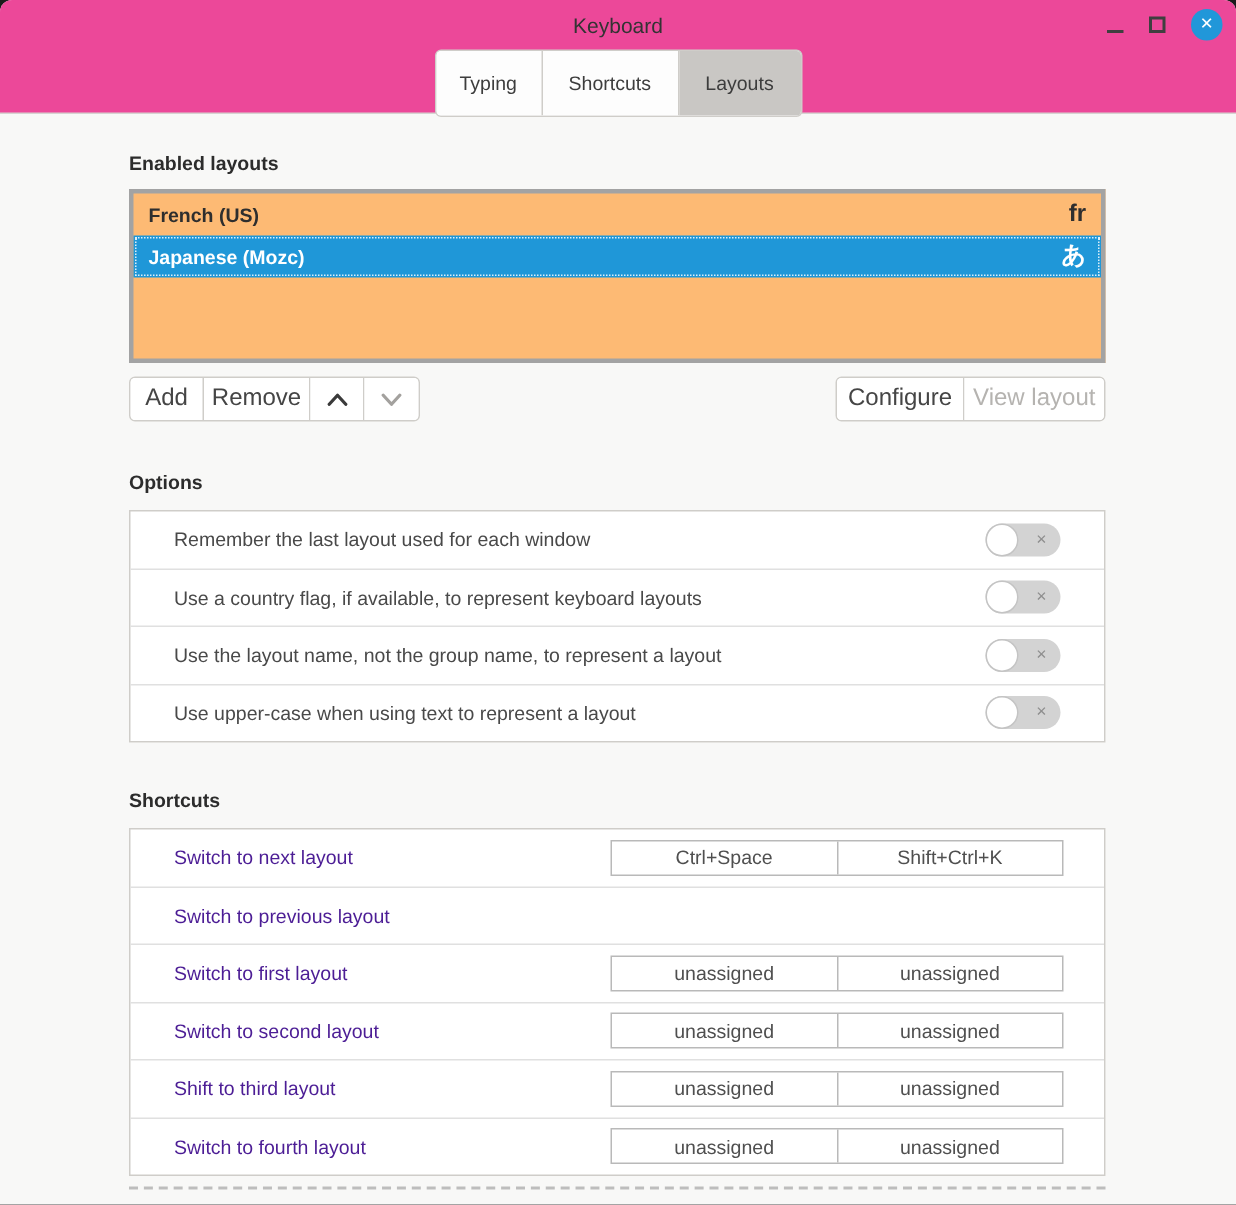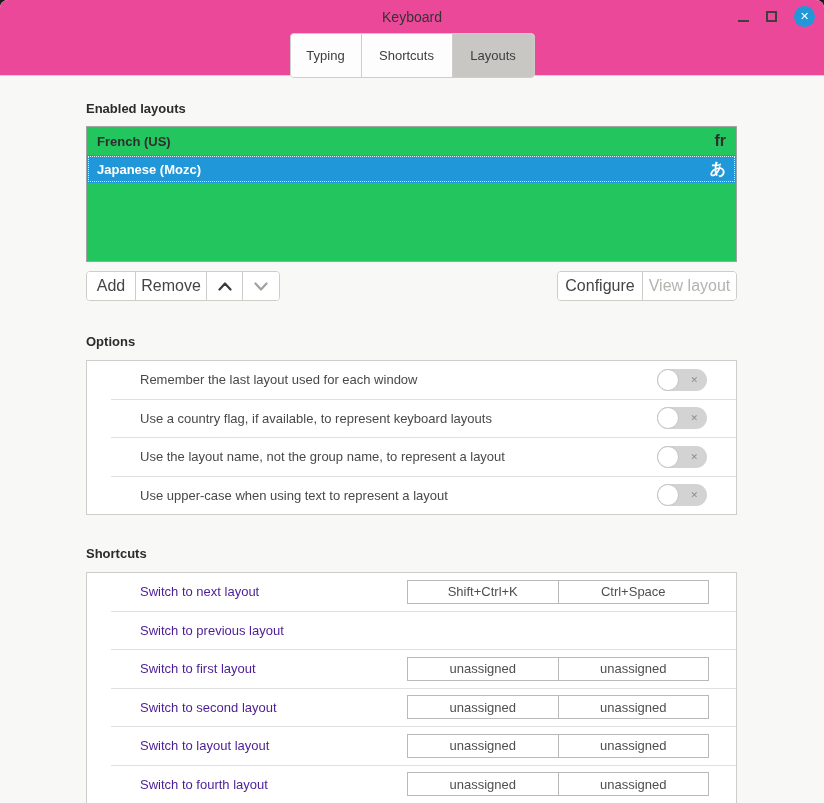--- a/index.html
+++ b/index.html
@@ -60,22 +60,22 @@
   
   .content { padding: 0 87px 0 86px; }
   .section-header {
     margin-top: 25px;
     font-size: 13px; font-weight: bold; color: #2c2c2c; line-height: 16px;
   }
   .section-header.options-h { margin-top: 33px; }
   .section-header.shortcuts-h { margin-top: 31px; }
   
   .layout-list {
-    margin-top: 9px; height: 136px;
-    background: #22c55e; border: 1px solid #a3a3a3;
+    margin-top: 9px; height: 116px;
+    background: #fdba74; border: 3px solid #a3a3a3;
   }
   .layout-row {
     height: 28px; display: flex; align-items: center;
     padding: 0 10px;
     font-size: 13px; font-weight: bold; color: #2e2e2e;
   }
   .layout-row.selected {
     background: #1f97d8; color: #fff;
     outline: 1px dotted rgba(255,255,255,.85); outline-offset: -2px;
   }
@@ -98,21 +98,21 @@
   .btn-add { width: 49px; }
   .btn-remove { width: 71px; }
   .btn-arrow { width: 36px; }
   .btn-configure { width: 85px; }
   .btn-viewlayout { width: 93px; }
   .chev { display: block; }
   
   .options-box, .shortcuts-box {
     margin-top: 10px;
     background: #fff; border: 1px solid #cfcdc9;
-    display: flex; flex-direction: column; padding-left: 24px;
+    display: flex; flex-direction: column;
   }
   .options-box { height: 155px; }
   .shortcuts-box { height: 232px; }
   .opt-row, .sc-row {
     flex: 1; display: flex; align-items: center;
     border-bottom: 1px solid #e0e0e0;
   }
   .opt-row { padding: 0 29px; }
   .sc-row { padding: 0 27px 0 29px; }
   .opt-row:last-child, .sc-row:last-child { border-bottom: none; }
@@ -236,43 +236,43 @@
         </div>
       </div>
     </div>
 
     <div class="section-header shortcuts-h">Shortcuts</div>
 
     <div class="shortcuts-box">
       <div class="sc-row">
         <span class="sc-label">Switch to next layout</span>
         <div class="kb-group">
+          <div class="kb-cell">Ctrl+Space</div>
           <div class="kb-cell">Shift+Ctrl+K</div>
-          <div class="kb-cell">Ctrl+Space</div>
         </div>
       </div>
       <div class="sc-row">
         <span class="sc-label">Switch to previous layout</span>
       </div>
       <div class="sc-row">
         <span class="sc-label">Switch to first layout</span>
         <div class="kb-group">
           <div class="kb-cell">unassigned</div>
           <div class="kb-cell">unassigned</div>
         </div>
       </div>
       <div class="sc-row">
         <span class="sc-label">Switch to second layout</span>
         <div class="kb-group">
           <div class="kb-cell">unassigned</div>
           <div class="kb-cell">unassigned</div>
         </div>
       </div>
       <div class="sc-row">
-        <span class="sc-label">Switch to layout layout</span>
+        <span class="sc-label">Shift to third layout</span>
         <div class="kb-group">
           <div class="kb-cell">unassigned</div>
           <div class="kb-cell">unassigned</div>
         </div>
       </div>
       <div class="sc-row">
         <span class="sc-label">Switch to fourth layout</span>
         <div class="kb-group">
           <div class="kb-cell">unassigned</div>
           <div class="kb-cell">unassigned</div>

